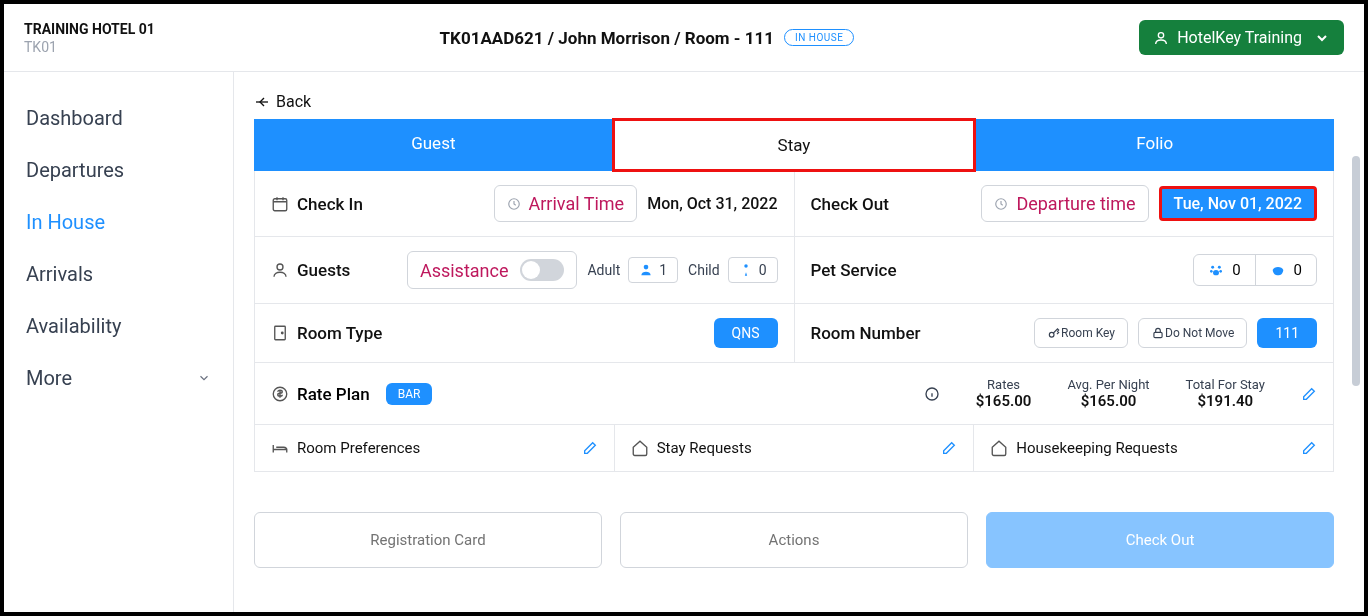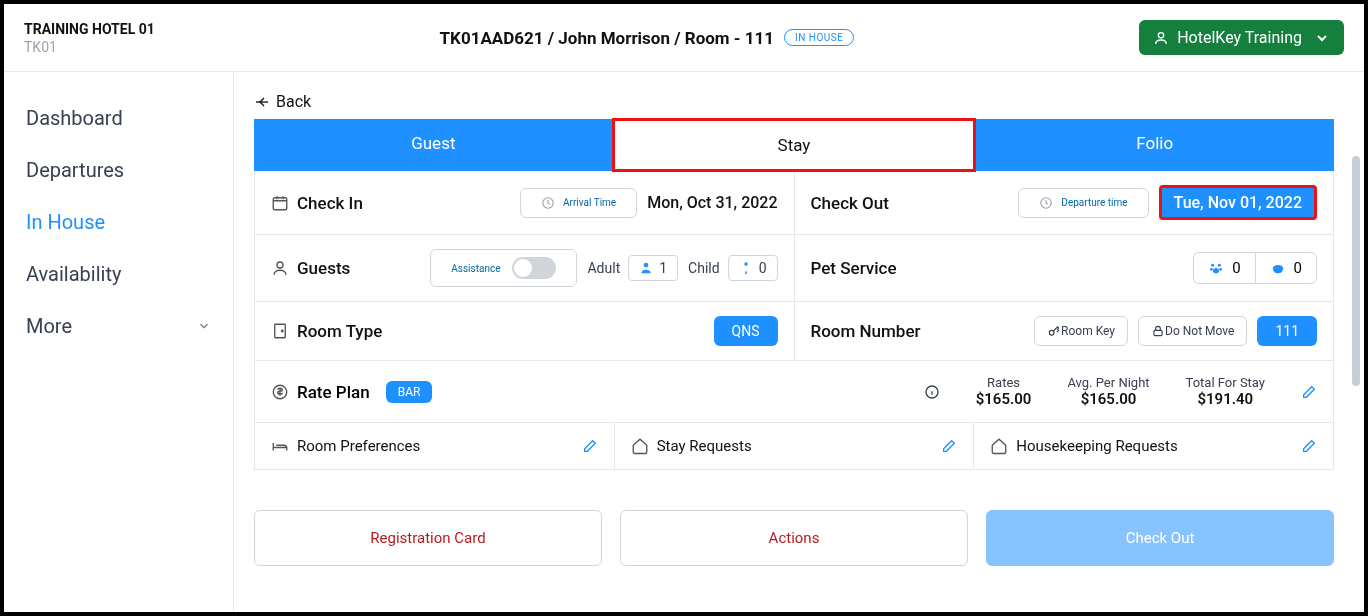--- a/index.html
+++ b/index.html
@@ -21,41 +21,41 @@
 .back-row { display:flex; align-items:center; gap: 6px; font-size: 16px; color: #111; cursor:pointer; margin-bottom: 8px; }
 .tabs { display: flex; }
 .tab { flex: 1; text-align: center; padding: 14px 0; font-size: 17px; background: #1e90ff; color: #fff; cursor:pointer; }
 .tab.active { background: #fff; color: #111; border: 3px solid #e11; margin: -1px; z-index:1; }
 .panel { border: 1px solid #e5e7eb; border-top: none; }
 .row { display: flex; }
 .row > .cell { flex:1; border-bottom: 1px solid #e5e7eb; padding: 14px 16px; display:flex; align-items:center; gap:10px; }
 .row > .cell:first-child { border-right: 1px solid #e5e7eb; }
 .lbl { display:flex; align-items:center; gap:8px; font-size:17px; color:#111; flex:1; font-weight:500; }
 .ico { width:18px; height:18px; stroke:#555; fill:none; stroke-width:1.8; }
-.input-box { border:1px solid #d1d5db; border-radius:6px; padding:7px 20px; display:flex; align-items:center; gap:8px; color:#0369a1; font-size:10px; }
+.input-box { border:1px solid #d1d5db; border-radius:6px; padding:7px 12px; display:flex; align-items:center; gap:8px; color:#be185d; font-size:18px; }
 .date-txt { font-size:16px; color:#111; font-weight:500; }
 .date-txt.highlight { border:3px solid #e11; background:#1e90ff; color:#fff; padding:5px 12px; border-radius:4px; }
 .toggle { width:44px; height:22px; background:#d1d5db; border-radius:999px; position:relative; }
 .toggle::after { content:''; position:absolute; width:18px; height:18px; background:#fff; border-radius:50%; top:2px; left:2px; }
 .count-grp { display:flex; align-items:center; gap:8px; font-size:14px; color:#374151; }
 .count-grp .num-box { border:1px solid #d1d5db; border-radius:4px; padding:4px 10px; display:flex; align-items:center; gap:6px; }
 .btn-blue { background:#1e90ff; color:#fff; border-radius:6px; padding:7px 18px; font-size:14px; cursor:pointer; }
 .btn-outline { border:1px solid #d1d5db; border-radius:6px; padding:7px 12px; display:flex; align-items:center; font-size:12px; color:#374151; cursor:pointer; }
 .rate-row { display:flex; align-items:center; padding:14px 16px; border-bottom:1px solid #e5e7eb; gap:16px; }
 .rate-plan-lbl { display:flex; align-items:center; gap:8px; font-size:17px; font-weight:500; }
 .rate-cols { margin-left:auto; display:flex; gap:36px; align-items:flex-start; }
 .rate-col { text-align:center; }
 .rate-col .rc-lbl { font-size:13px; color:#374151; }
 .rate-col .rc-val { font-size:15px; font-weight:600; color:#111; }
 .three-col { display:flex; }
 .three-col > div { flex:1; padding:14px 16px; border-right:1px solid #e5e7eb; display:flex; align-items:center; justify-content:space-between; }
 .three-col > div:last-child { border-right:none; }
 .tc-lbl { display:flex; align-items:center; gap:8px; font-size:15px; color:#111; }
 .actions-row { display:flex; gap:18px; margin-top:40px; }
-.big-btn { flex:1; text-align:center; padding:18px 0; border:1px solid #d1d5db; border-radius:6px; font-size:15px; color:#b91c1c; cursor:pointer; background:#fff; }
+.big-btn { flex:1; text-align:center; padding:18px 0; border:1px solid #d1d5db; border-radius:6px; font-size:15px; color:#737373; cursor:pointer; background:#fff; }
 .big-btn.primary-soft { background:#87c4ff; color:#fff; border-color:#87c4ff; }
 .scrollbar { position:absolute; right:4px; top:84px; width:8px; height:230px; background:#c7cdd6; border-radius:4px; }
 .edit-ico { color:#1e90ff; cursor:pointer; }
 .pet-wrap { border:1px solid #d1d5db; border-radius:6px; display:flex; }
 .pet-b { display:flex; align-items:center; gap:8px; padding:6px 14px; font-size:15px; }
 .pet-b + .pet-b { border-left:1px solid #d1d5db; }
 </style>
 </head>
 <body>
 
@@ -78,20 +78,21 @@
         <path d="M6 9l6 6 6-6"></path>
       </svg>
   </div>
 </div>
 
 <div class="container">
   <div class="sidebar">
     <div class="nav-item">Dashboard</div>
     <div class="nav-item">Departures</div>
     <div class="nav-item active">In House</div>
+    <div class="nav-item">Arrivals</div>
     <div class="nav-item">Availability</div>
     <div class="nav-item">
       <span>More</span>
       <svg width="14" height="14" viewBox="0 0 24 24" fill="none" stroke="#6b7280" stroke-width="2">
           <path d="M6 9l6 6 6-6"></path>
         </svg>
     </div>
   </div>
 
   <div class="main">

